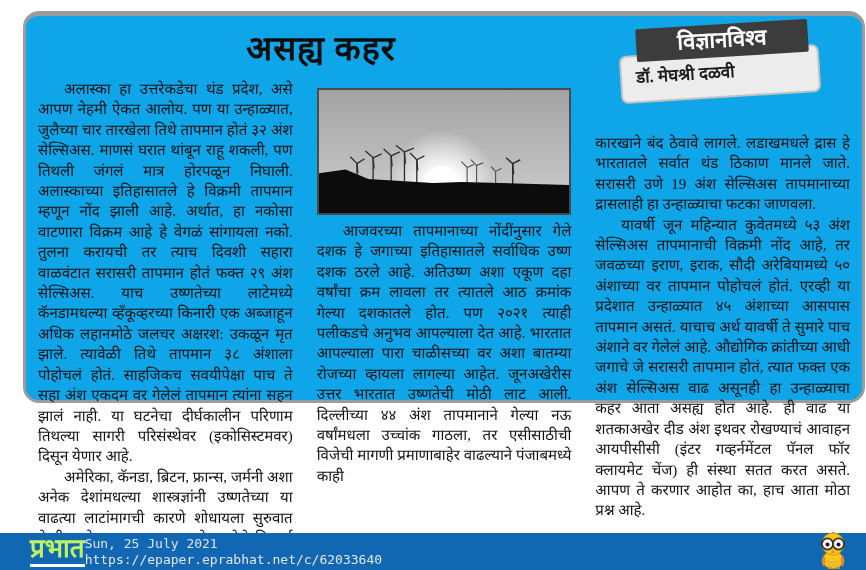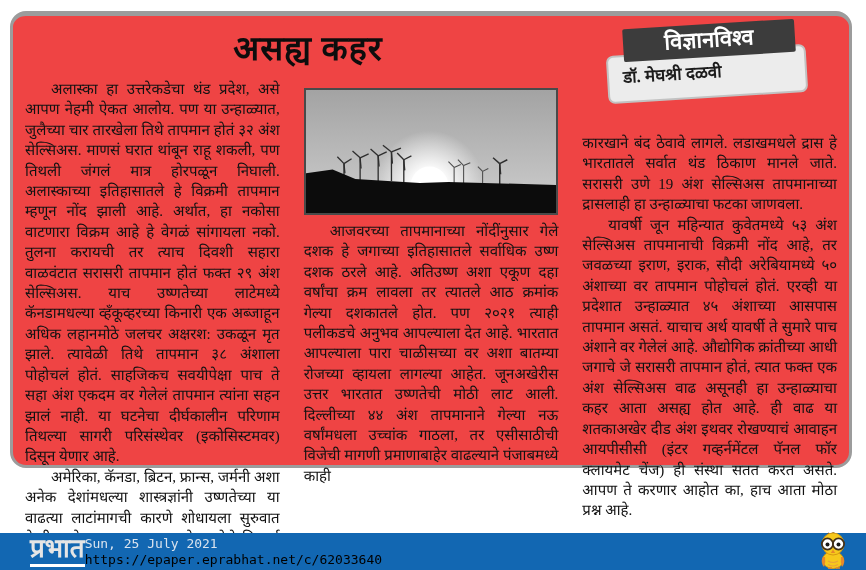--- a/index.html
+++ b/index.html
@@ -3,23 +3,23 @@
 <meta charset="utf-8">
 <style>
   * { margin:0; padding:0; box-sizing:border-box; }
   html,body { width:866px; height:570px; background:#ffffff; }
   body { font-family:"Liberation Serif","DejaVu Serif",serif; position:relative; overflow:hidden; }
 
   .page { position:relative; width:866px; height:570px; background:#ffffff; }
 
   
   .frame {
-    position:absolute; left:10px; top:11px; width:842px; height:457px;
+    position:absolute; left:23px; top:11px; width:842px; height:392px;
     border:3px solid #9c9c9c; border-top-width:5px; border-radius:16px;
-    background:#ef4444;
+    background:#0ea5e9;
   }
 
   .article-title {
     position:absolute; top:8px; left:0; width:590px; text-align:center;
     font-size:34px; font-weight:bold; color:#0d0d0d; letter-spacing:1px;
   }
 
   
   .masthead { position:absolute; right:38px; top:6px; width:215px; height:95px; }
   .masthead-author-box {
@@ -51,26 +51,26 @@
     border:2px solid #4a4a4a; background:#b9b9b9; overflow:hidden;
   }
   figure.photo svg { display:block; width:100%; height:100%; }
 
   
   .bottom-bar {
     position:absolute; left:0; top:533px; width:866px; height:37px;
     background:#1267b2; display:flex; align-items:center;
   }
   .logo {
-    margin-left:30px; color:#e5e5e5; font-weight:bold; font-size:26px;
+    margin-left:30px; color:#bef264; font-weight:bold; font-size:26px;
     line-height:1; padding-bottom:2px; border-bottom:3px solid #ffffff;
   }
   .bar-meta { font-family:"DejaVu Sans Mono",monospace; font-size:13px; line-height:16px; }
   .bar-date { color:#d9e3ee; }
-  .bar-url  { color:#000000; }
+  .bar-url  { color:#e5e5e5; }
   .owl { position:absolute; right:10px; bottom:1px; width:46px; height:38px; }
 </style>
 </head>
 <body>
 
 <div class="page">
 
   <div class="frame">
 
     <h1 class="article-title">असह्य कहर</h1>

